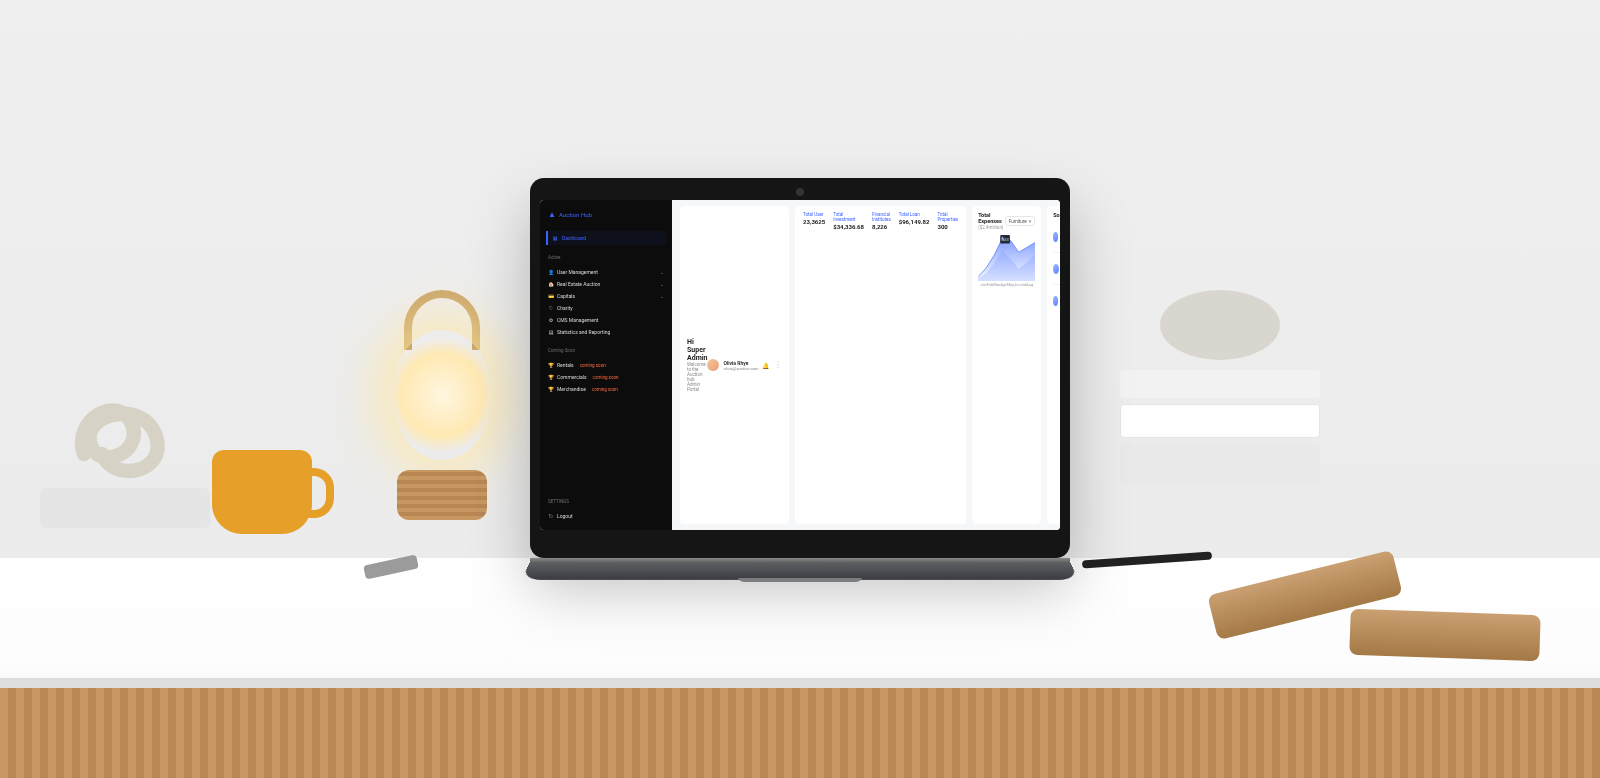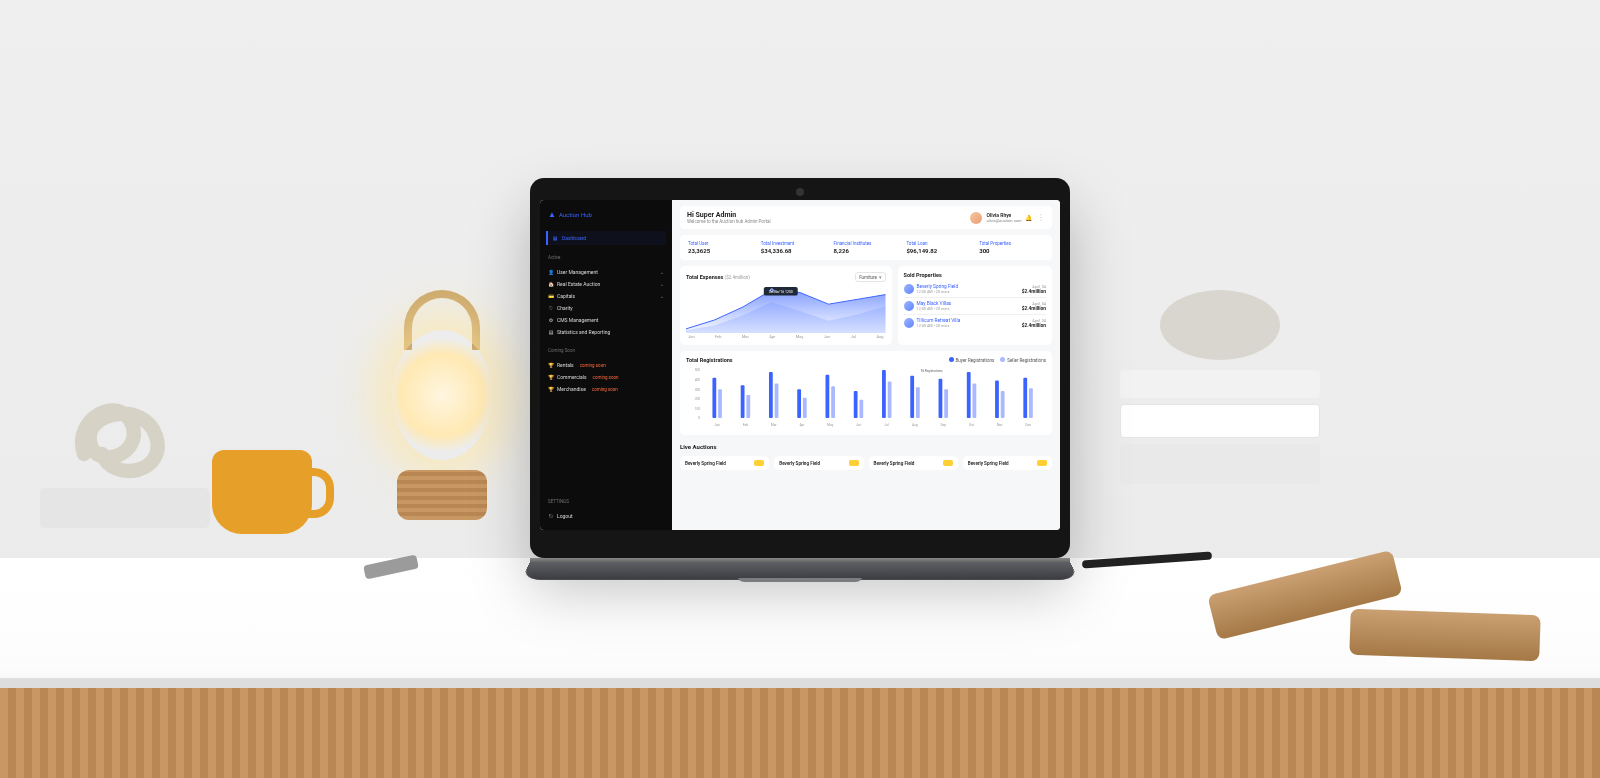--- a/index.html
+++ b/index.html
@@ -49,21 +49,21 @@
   .logo-name { color:#fff; font-size:6px;}
   .logo-name span{ color:#3b63ff;}
   .dash-active{ display:flex; align-items:center; gap:4px; color:#3b63ff; padding:4px; border-left:2px solid #3b63ff; background:rgba(59,99,255,.06);}
   .sec-label{ color:#6f6f6f; font-size:4.5px; margin-top:4px; padding-left:2px;}
   .nav-item{ display:flex; align-items:center; justify-content:space-between; padding:3px 2px; color:#d9d9d9; cursor:pointer;}
   .nav-item .l{ display:flex; align-items:center; gap:3px;}
   .ic{ width:6px; height:6px; display:inline-flex; align-items:center; justify-content:center; }
   .chev{ font-size:5px; color:#888;}
   .tag{ color:#ff6a3d; font-size:4.5px; margin-left:3px;}
 
-  .main { flex:1; background:#f6f7f9; padding:6px 8px; font-size:5px; color:#222; display:flex; flex-direction:column; gap:6px; overflow:hidden;}
+  .main { flex:1; background:#f6f7f9; padding:6px 8px; font-size:5px; color:#222; display:flex; flex-direction:row; gap:6px; overflow:hidden;}
   .header{ display:flex; justify-content:space-between; align-items:center; background:#fff; border-radius:4px; padding:5px 7px;}
   .header h1{ font-size:7px; font-weight:700;}
   .header .sub{ color:#8a8a8a; font-size:4.5px;}
   .user{ display:flex; align-items:center; gap:4px;}
   .avatar{ width:12px;height:12px;border-radius:50%; background:linear-gradient(135deg,#f7c59f,#e89f71);}
   .user .nm{ font-size:5px; font-weight:600;}
   .user .em{ font-size:4px; color:#8a8a8a;}
   .bell{ font-size:6px; color:#e0a800;}
   .dots{ color:#bbb; font-size:8px; line-height:4px;}
 

